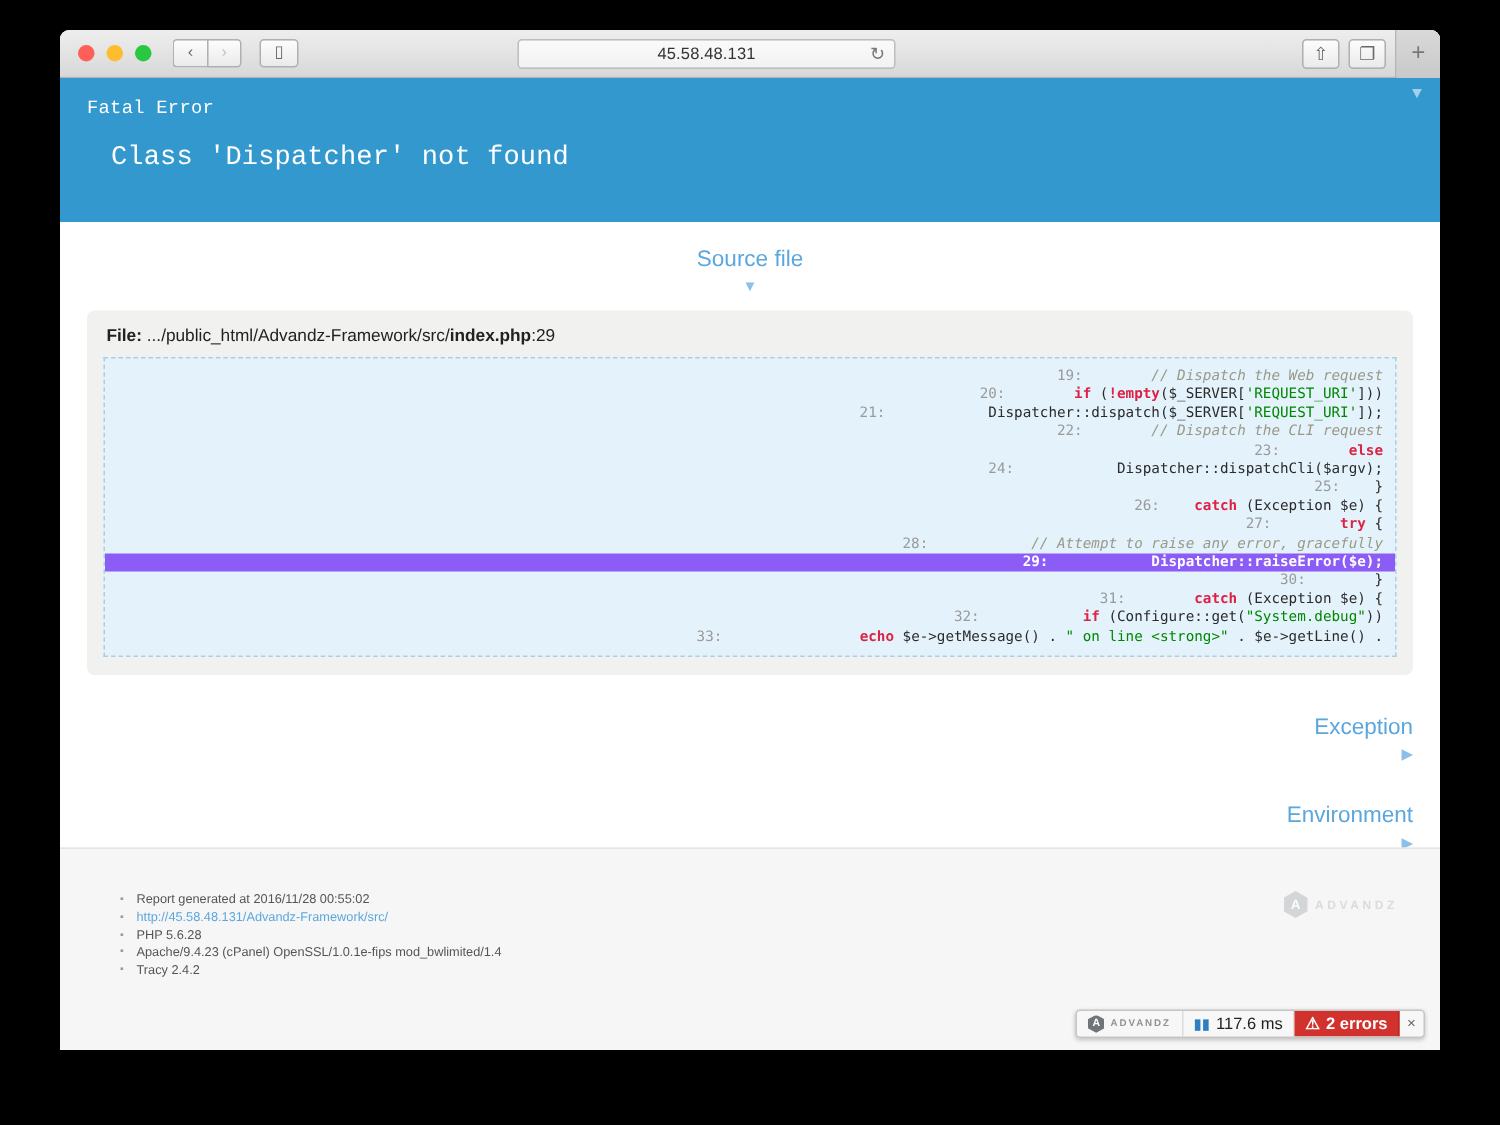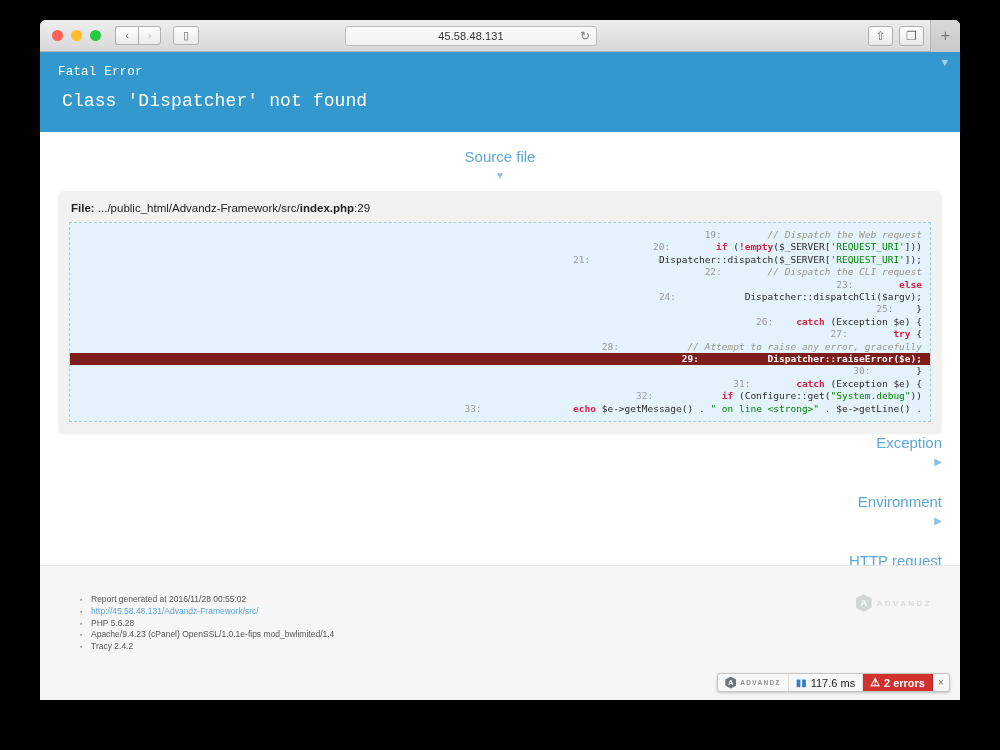--- a/index.html
+++ b/index.html
@@ -110,21 +110,21 @@
   }
   #error-header .kind {
     font-size: 12.5px;
     font-weight: normal;
     margin: 0 0 12px 0;
     letter-spacing: .2px;
   }
   #error-header .message {
     font-size: 18px;
     font-weight: normal;
-    margin: 4px;
+    margin: 16px;
     letter-spacing: .1px;
   }
   #header-toggle {
     position: absolute;
     right: 12px; top: 6px;
     color: #9fd2ea;
     font-size: 11px;
     line-height: 1;
   }
 
@@ -141,20 +141,21 @@
     flex-direction: column;
   }
   .caret { font-size: 10px; color: #8dc0e8; line-height: 1; }
   .caret.open { color: #8dc0e8; }
 
   
   #code-panel {
     background: #f1f1ef;
     border-radius: 5px;
     padding: 11px 11px 12px 11px;
+    margin-bottom: 26px;
   }
   #file-line {
     font-size: 11.5px;
     color: #222;
     margin: 0 0 8px 2px;
   }
   #file-line b { font-weight: bold; }
   #code-pre {
     background: #e4f2fb;
     border: 1px dashed #a8cfe6;
@@ -162,21 +163,21 @@
     padding: 6px 0;
     font-family: "DejaVu Sans Mono", monospace;
     font-size: 9.5px;
     line-height: 12.4px;
     color: #2b2b2b;
     overflow: hidden;
     white-space: pre;
     text-align: right;
   }
   .cl { display: block; padding: 0 8px; }
-  .cl.hl { background: #7f1d1d; color: #fff; font-weight: bold; }
+  .cl.hl { background: #8b5cf6; color: #fff; font-weight: bold; }
   .cl.hl .ln { color: #fff; font-weight: bold; }
   .ln { display: inline-block; width: 34px; color: #9a9a9a; }
   .kw  { color: #d24; font-weight: bold; }
   .str { color: #080; }
   .cmt { color: #998; font-style: italic; }
 
   .collapsed-section { margin-bottom: 26px; }
   .collapsed-section .section-title { margin-bottom: 0; align-items: flex-end; }
 
   

